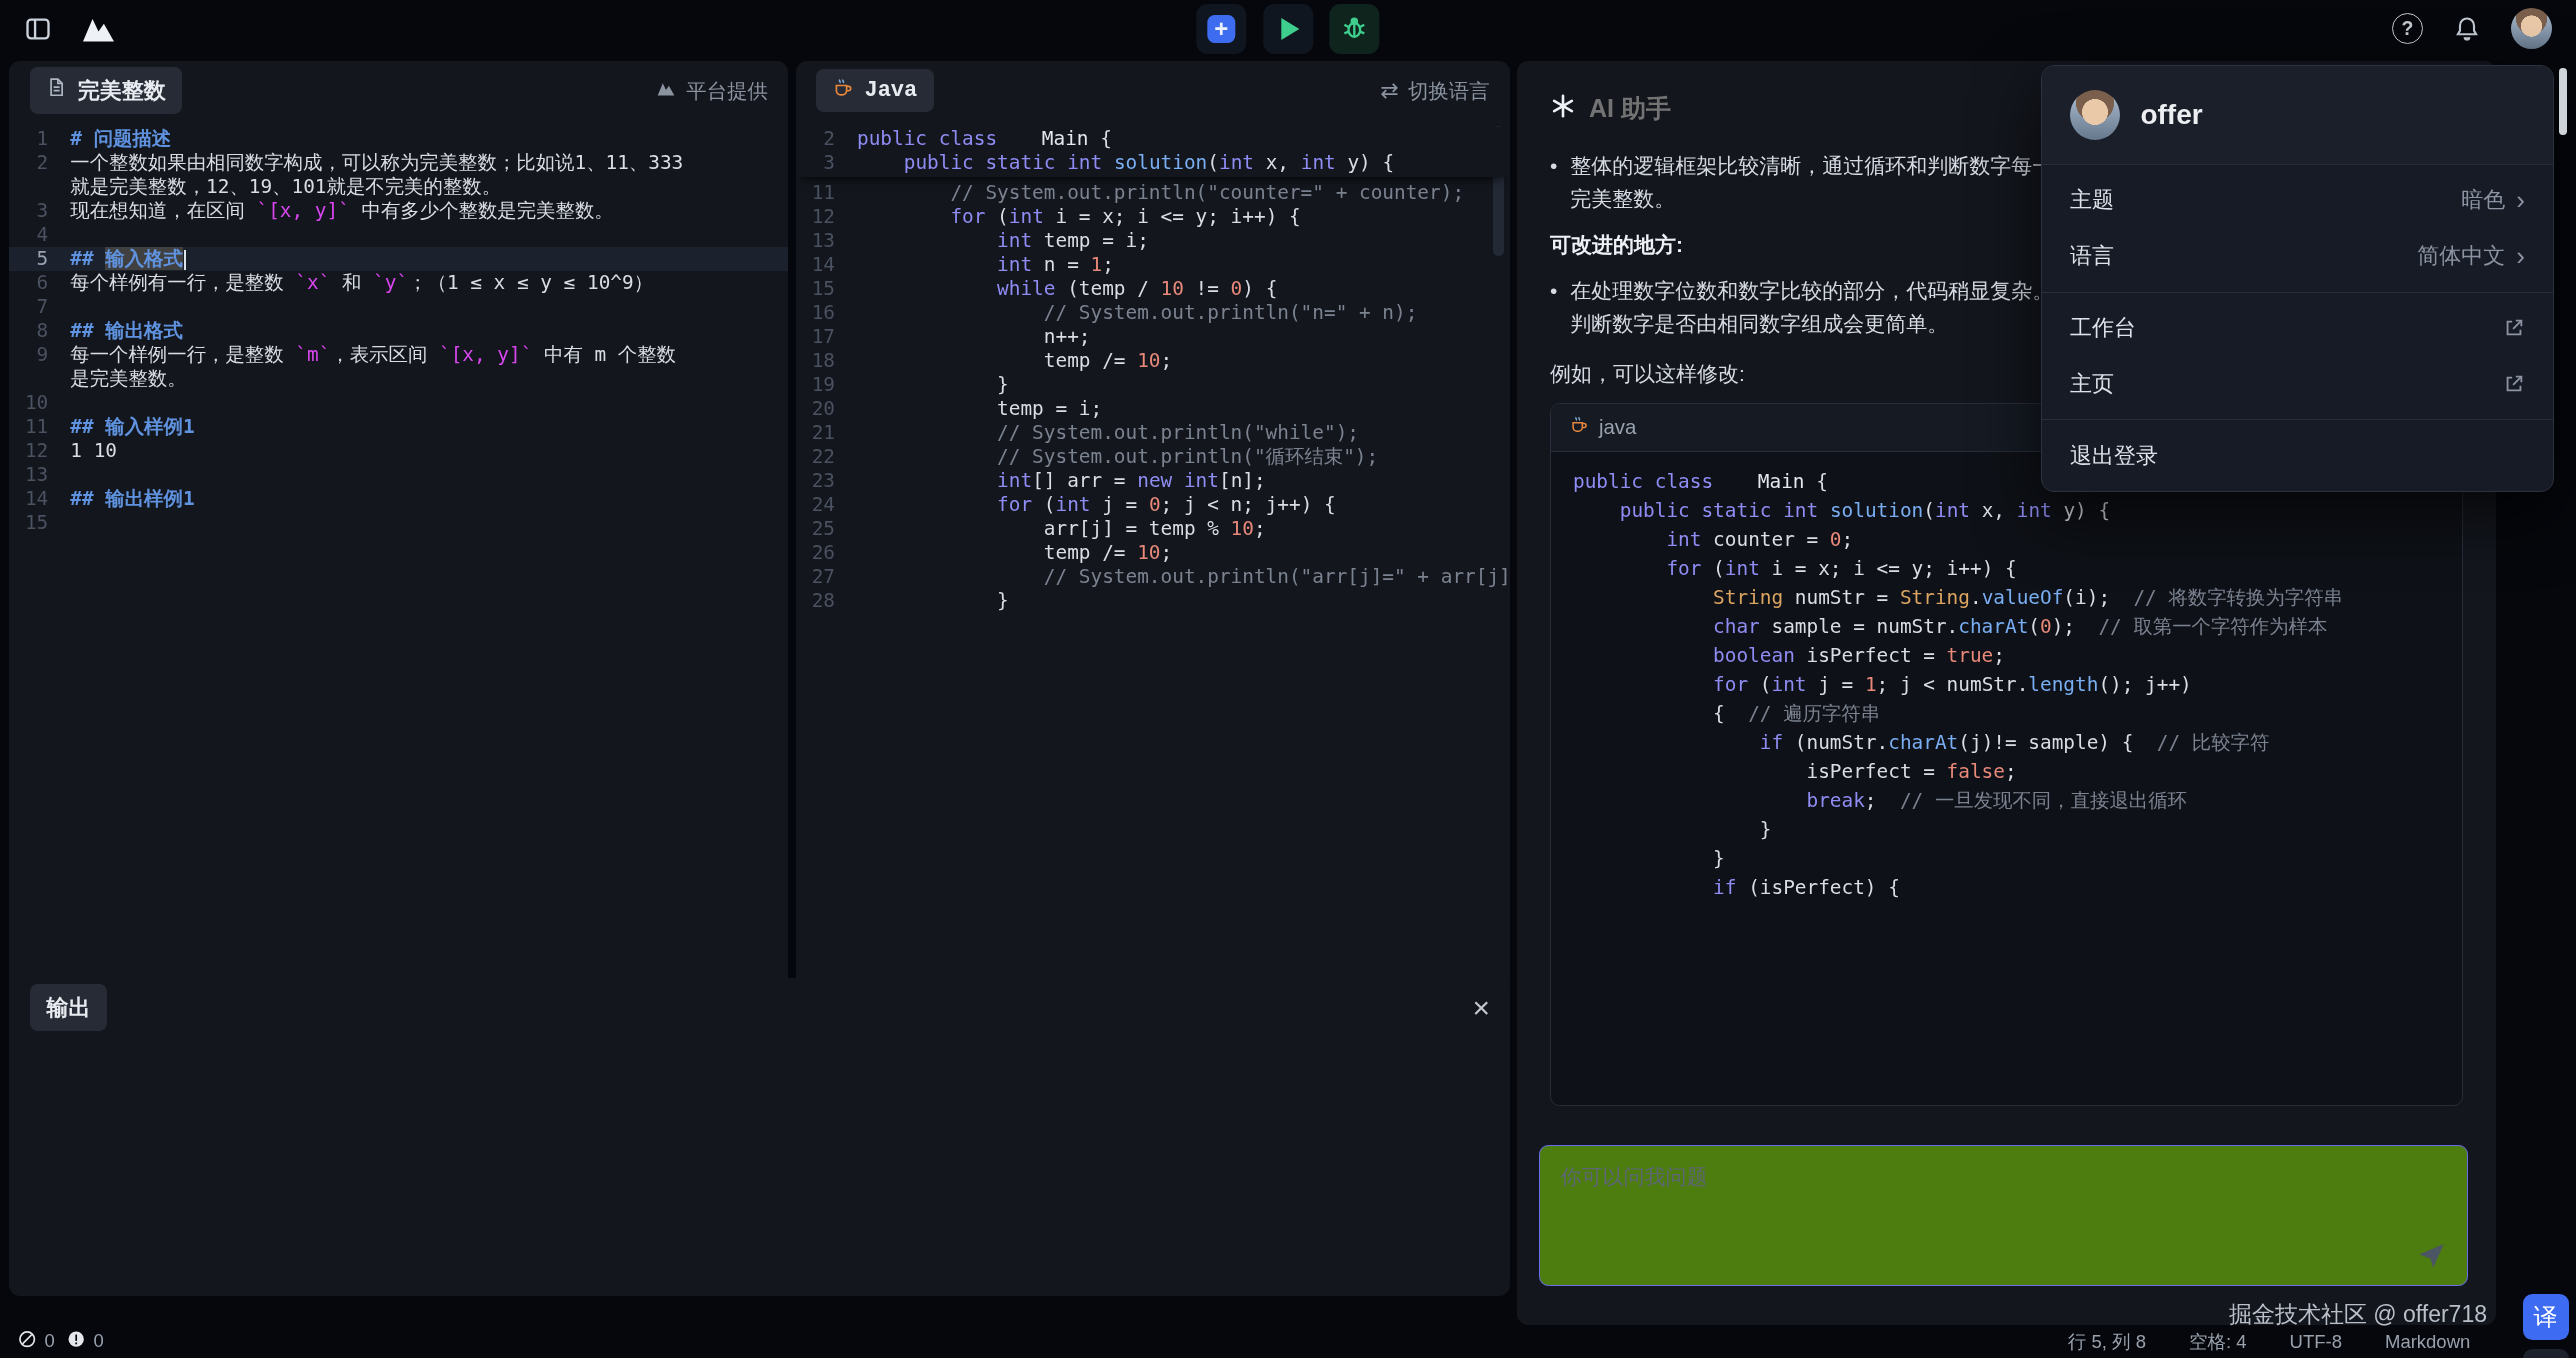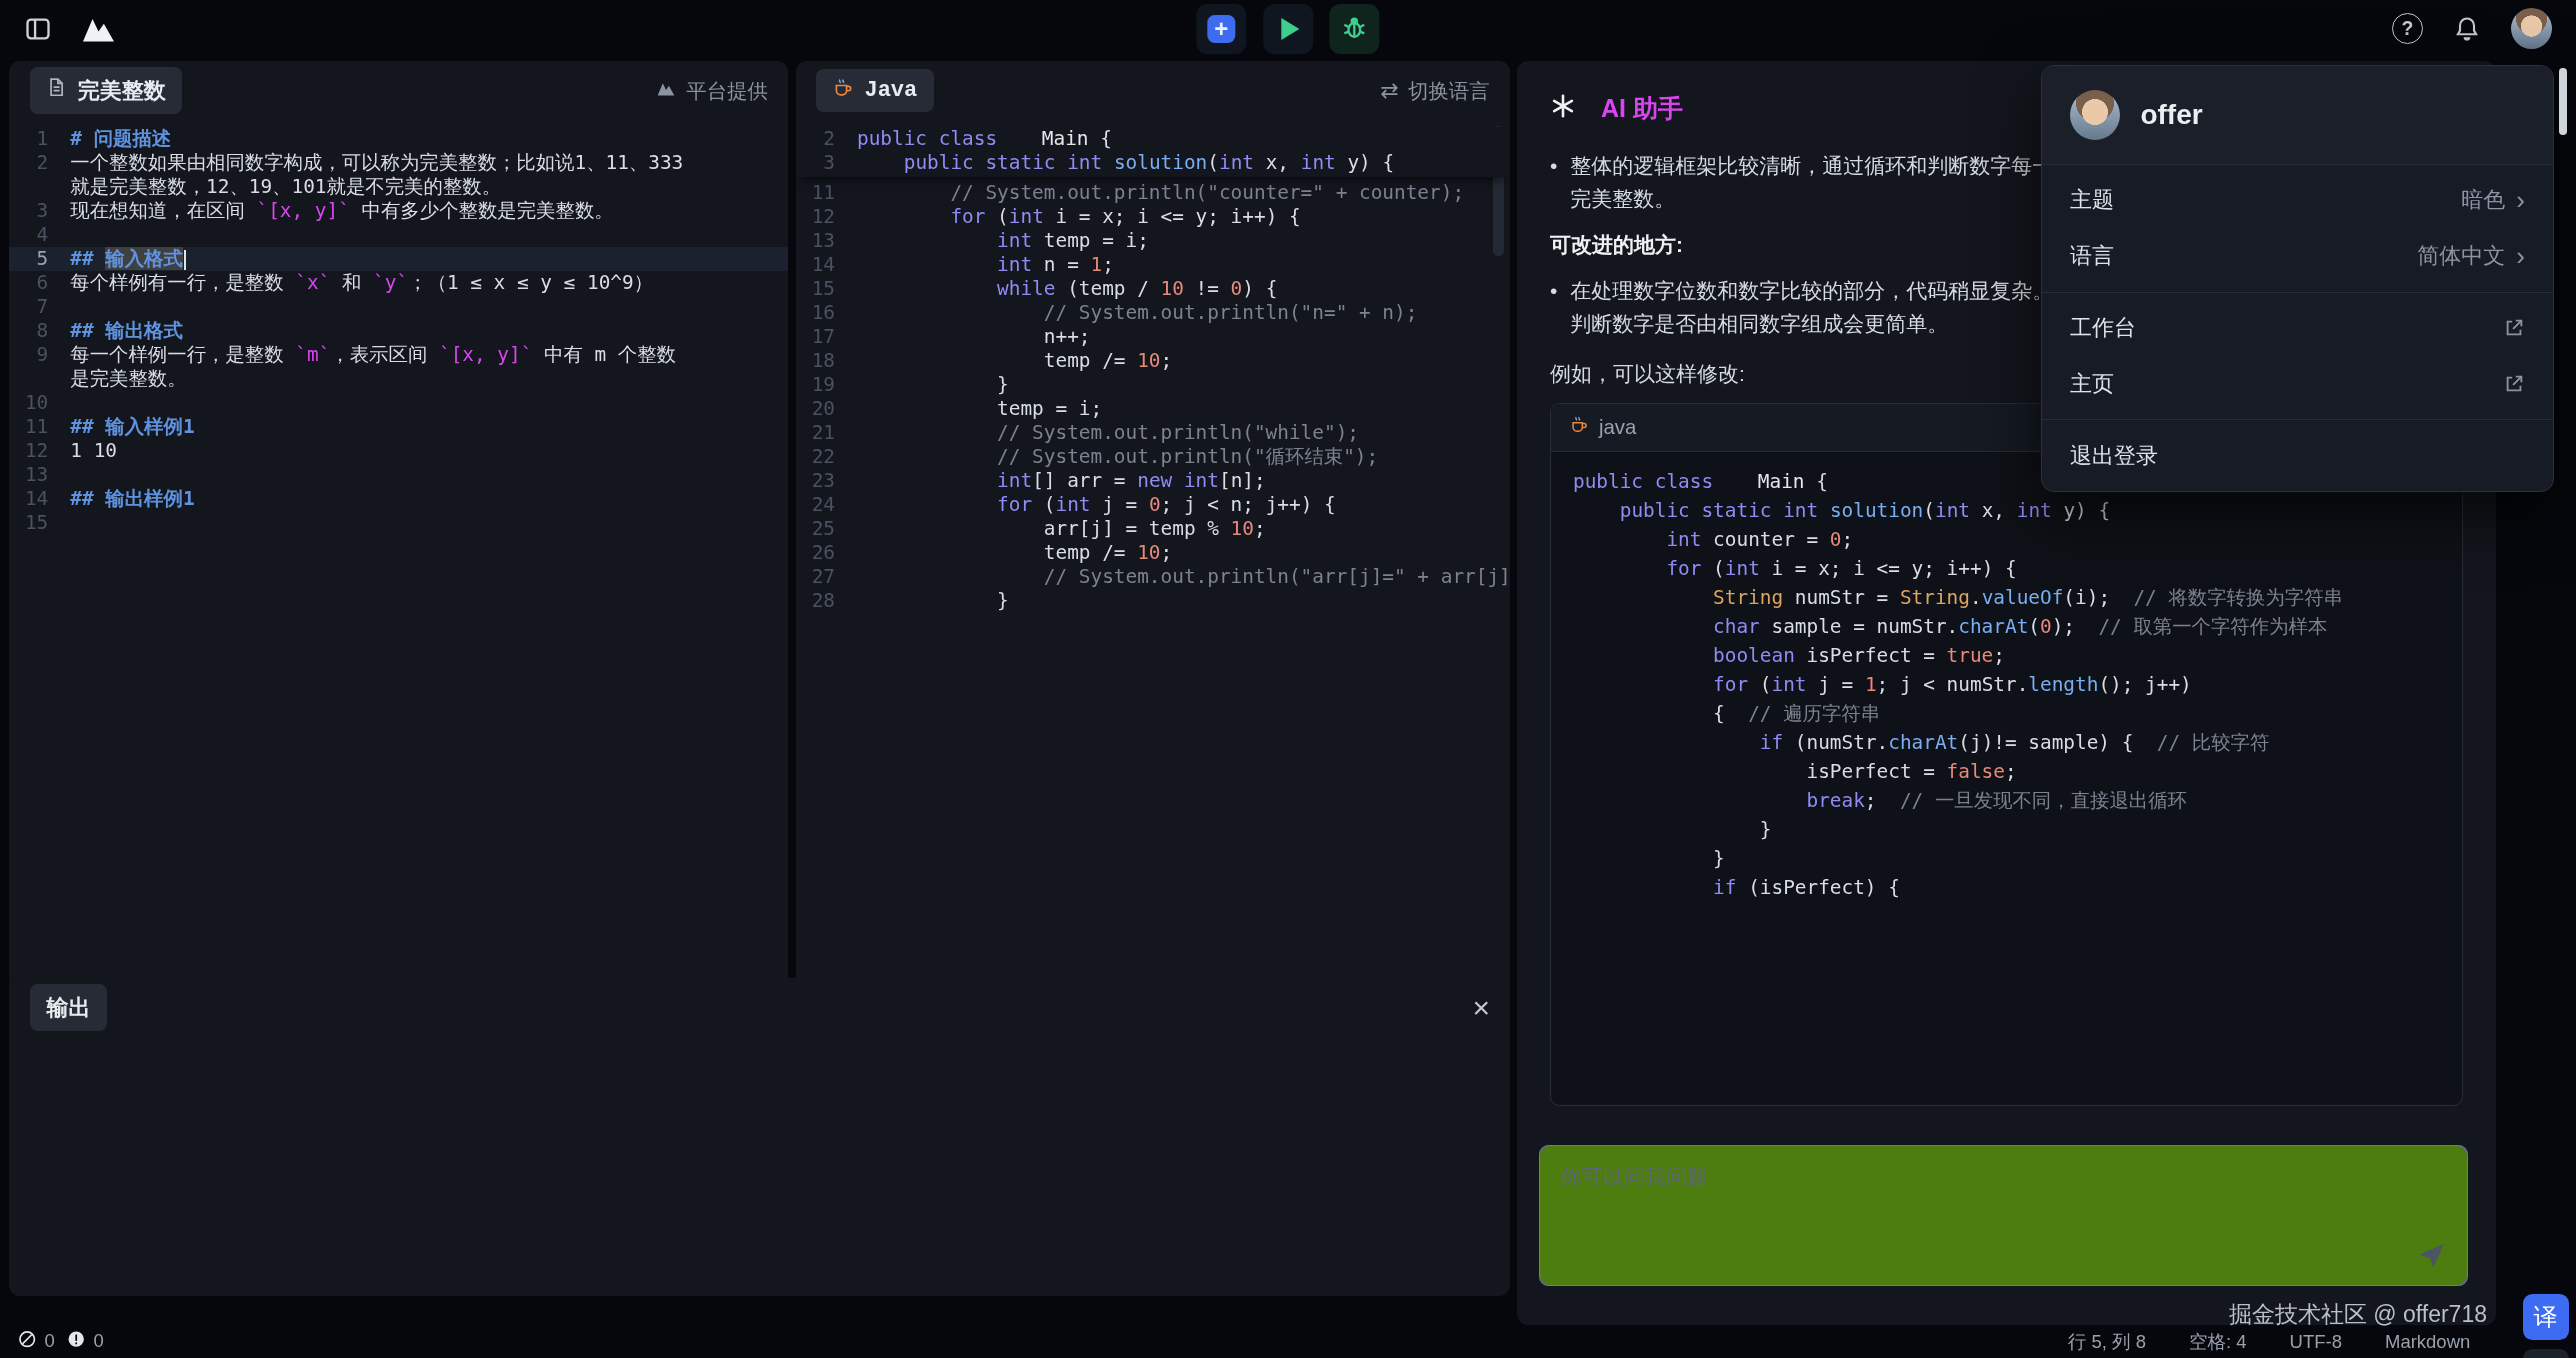--- a/index.html
+++ b/index.html
@@ -53,21 +53,21 @@
   .tk-ic { color:#d946ef; }
   .tk-k { color:#8f8cf4; }
   .tk-cl { color:#e4e7ec;padding-left:33px; }
   .tk-t { color:#dca561; }
   .tk-fn { color:#79aef2; }
   .tk-n { color:#e8897a; }
   .tk-c { color:#7b8290; }
   .tk-caret { display:inline-block; width:1.9px; height:20.4px; background:#dfe3ea; vertical-align:middle; margin-left:0.9px; }
 
   
-  .ai-head { display:flex; align-items:center; gap:25px; font-size:25px; font-weight:bold; color:#d946ef; }
+  .ai-head { display:flex; align-items:center; gap:13px; font-size:25px; font-weight:bold; color:#737373; }
   .ai-body { margin-top:24px; font-size:21px; line-height:33px; color:#d6dae2; }
   .bullet { display:flex; gap:13px; margin-bottom:13px; }
   .bullet-dot { flex:0 0 auto; }
   .ai-strong { font-weight:bold; color:#eef1f5; margin:11px 0 13px; font-size:21px; }
   .ai-plain { margin:16.7px 0 13px; }
   .ai-codeblock { border:0.9px solid #272d39; border-radius:9.3px; background:#0e1117; height:703px; overflow:hidden; }
   .ai-codehead { height:48px; background:#151a23; border-bottom:0.9px solid #272d39; display:flex; align-items:center; gap:11px; padding:0 18.5px; color:#9aa2af; font-size:20.4px; }
   .ai-code { padding:15px 22px; font-family:"DejaVu Sans Mono","Liberation Mono",monospace; font-size:19.4px; line-height:29px; }
   .code-line { white-space:pre-wrap; overflow-wrap:anywhere; word-break:break-all; color:#d9dde4; }
   .chat-box { position:absolute; left:22px; right:28px; bottom:39px; height:141px; border:1.9px solid #6a6cf0; border-radius:9.3px; background:#4d7c0f; }

